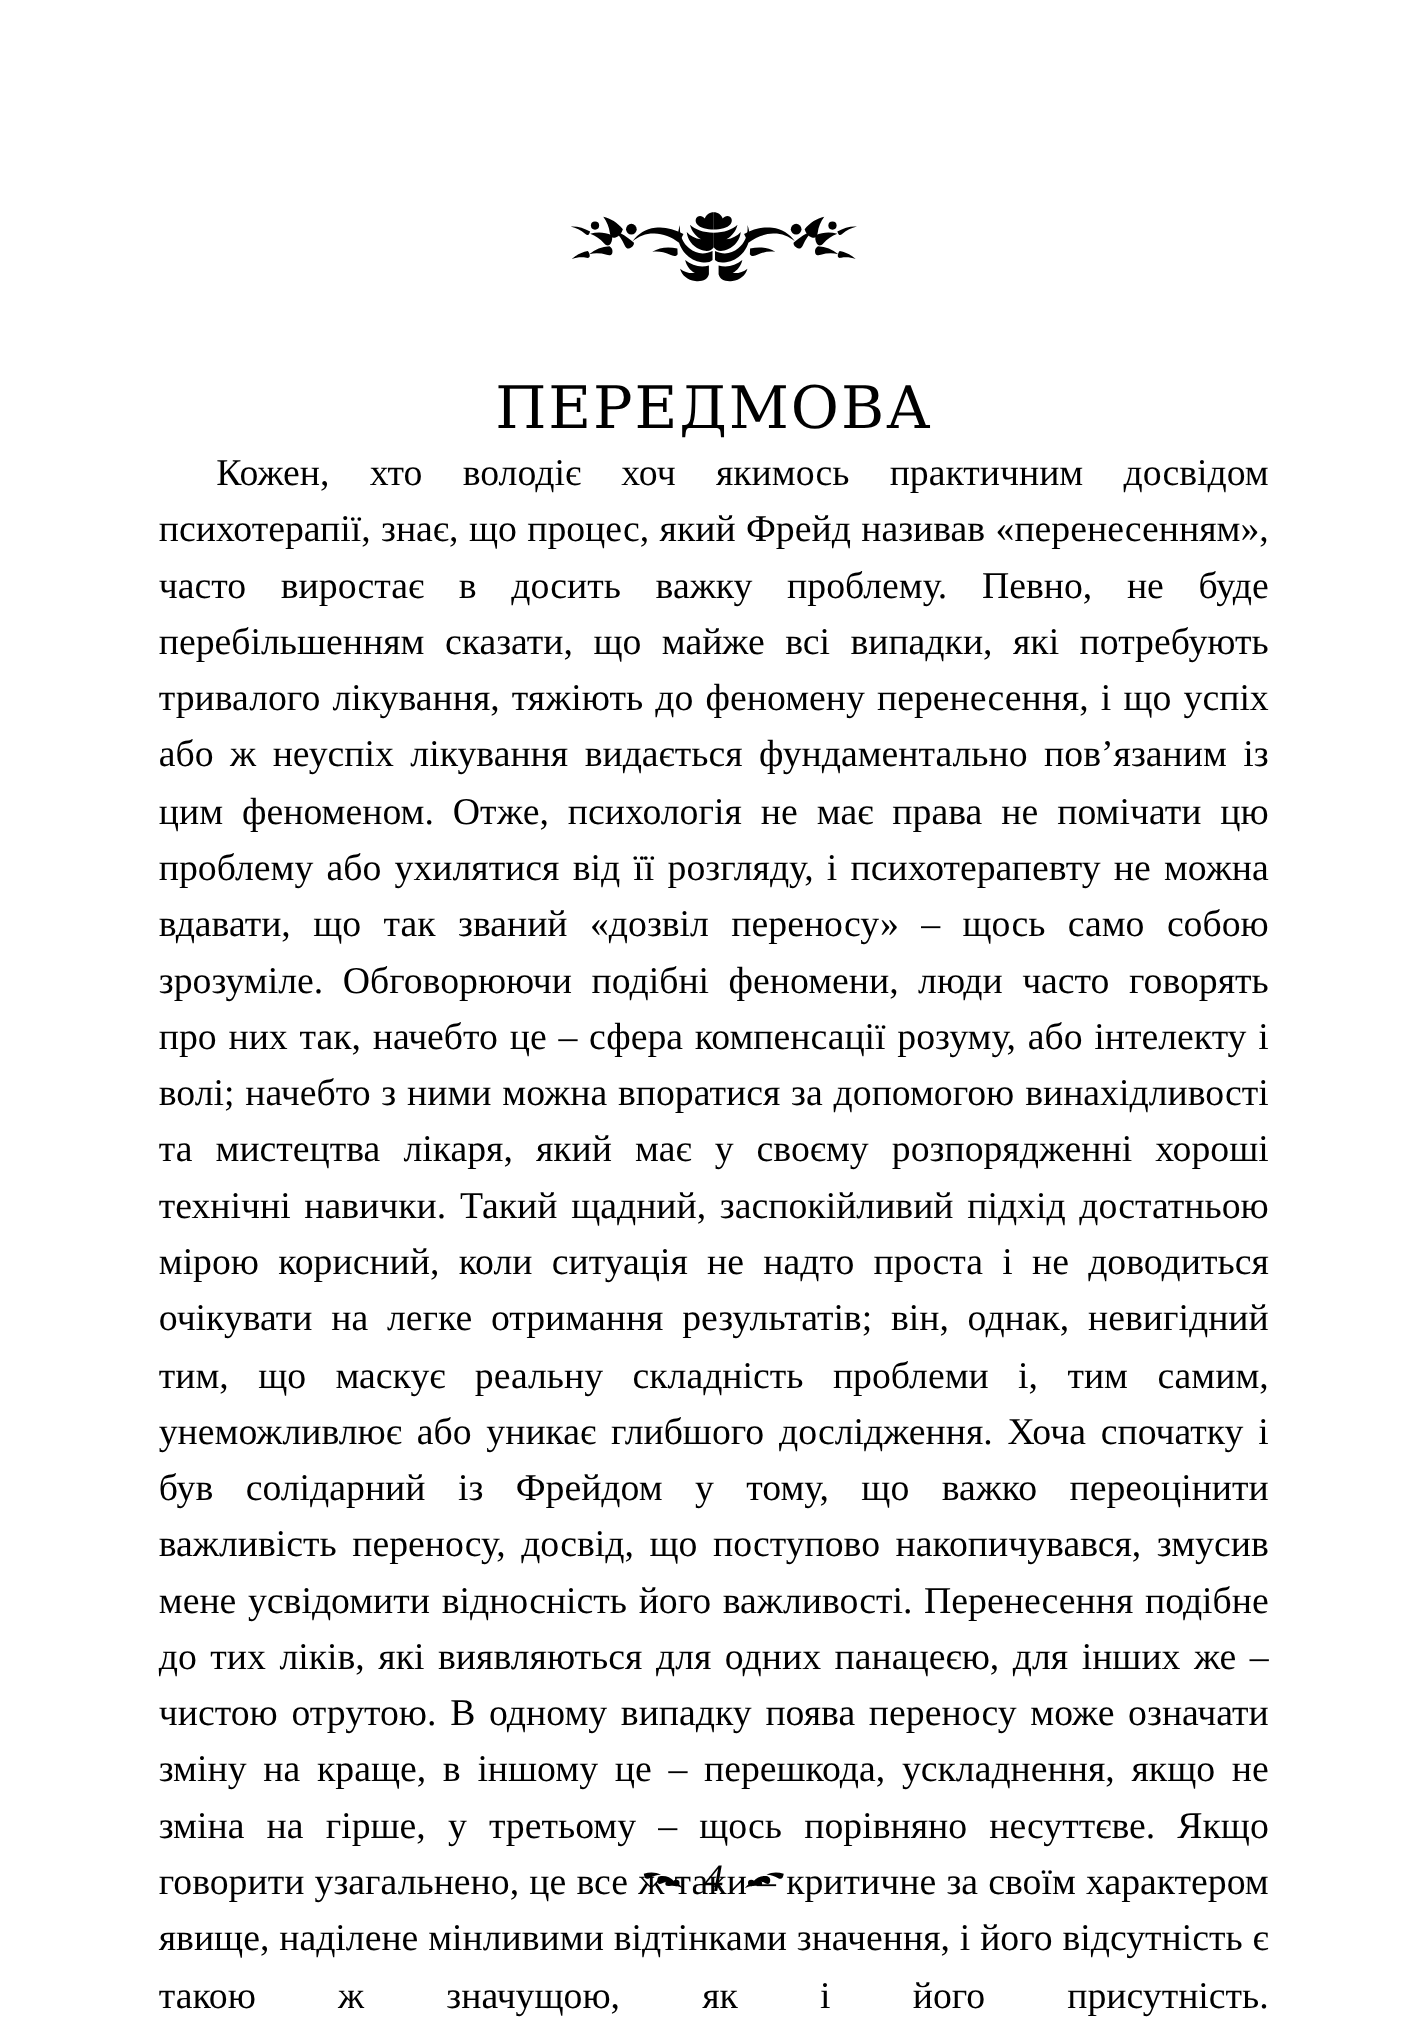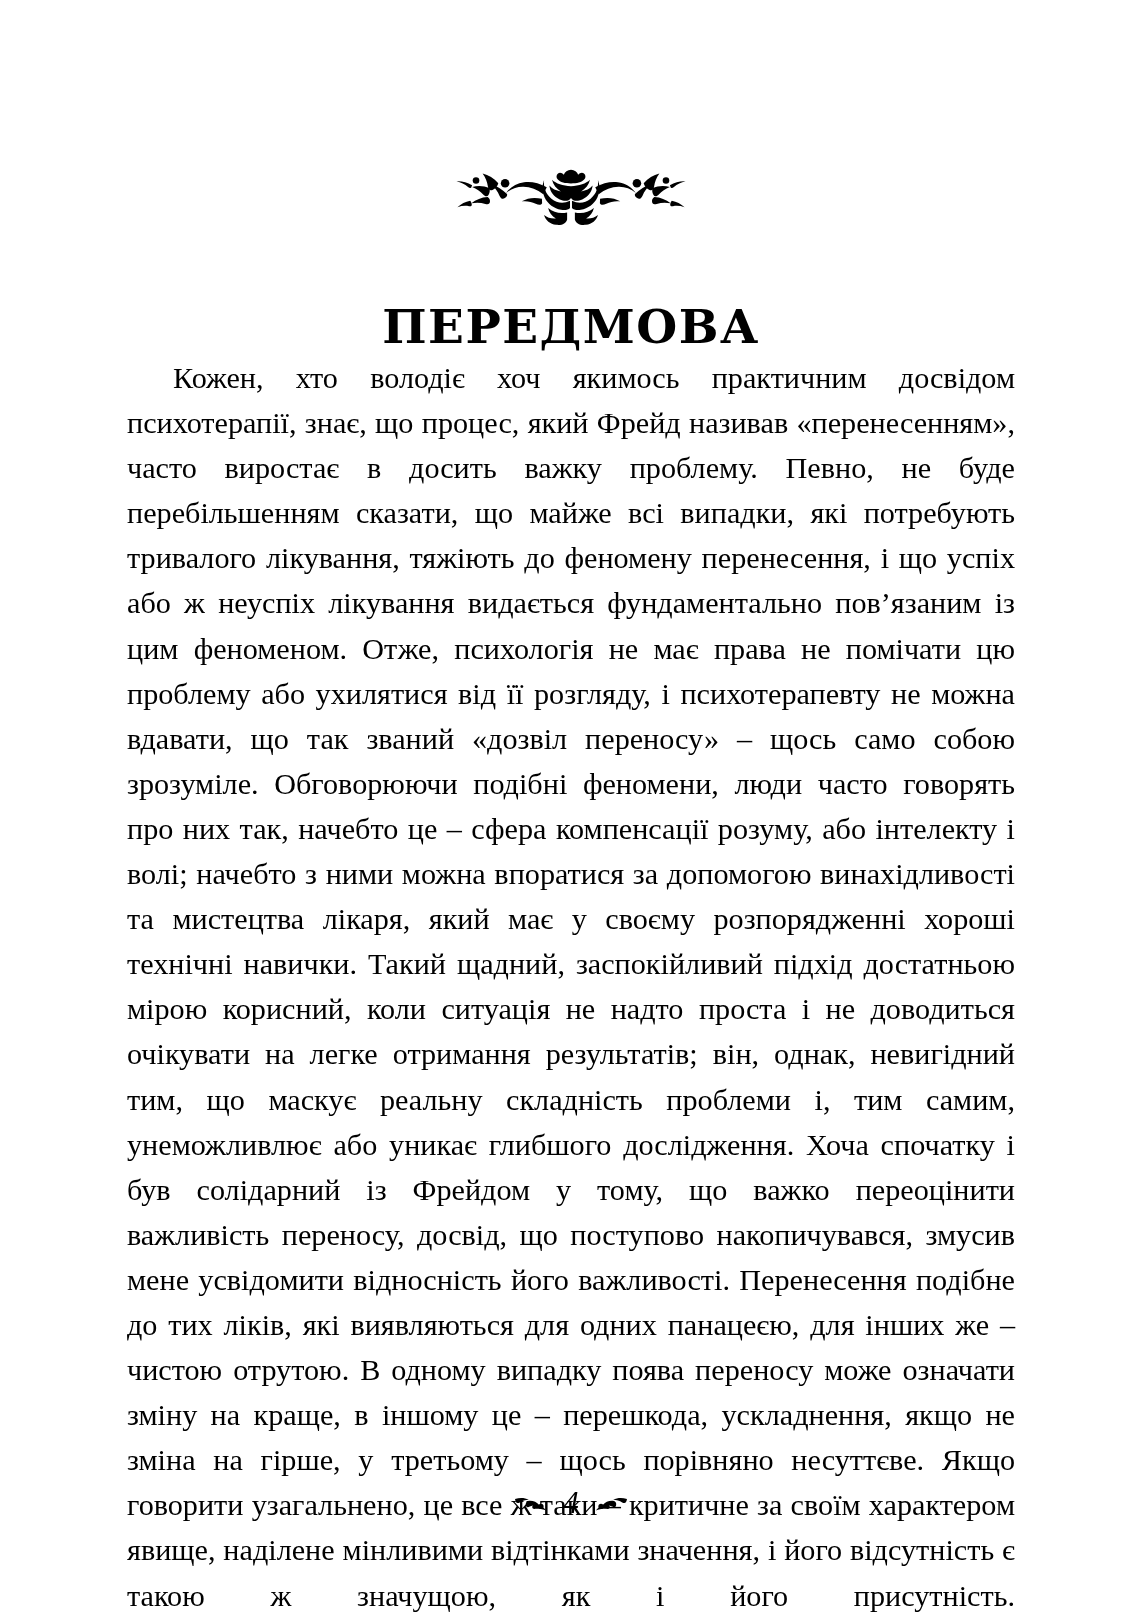--- a/index.html
+++ b/index.html
@@ -36,21 +36,21 @@
   }
 
   
   .chapter-title {
     position: absolute;
     top: 272px;
     left: 0;
     width: 100%;
     text-align: center;
     font-family: "DejaVu Serif", "Liberation Serif", serif;
-    font-weight: bold;
+    font-weight: normal;
     font-size: 47px;
     letter-spacing: 1.5px;
     color: #000000;
     line-height: 1;
   }
 
   
   .body-text {
     position: absolute;
     top: 356px;

